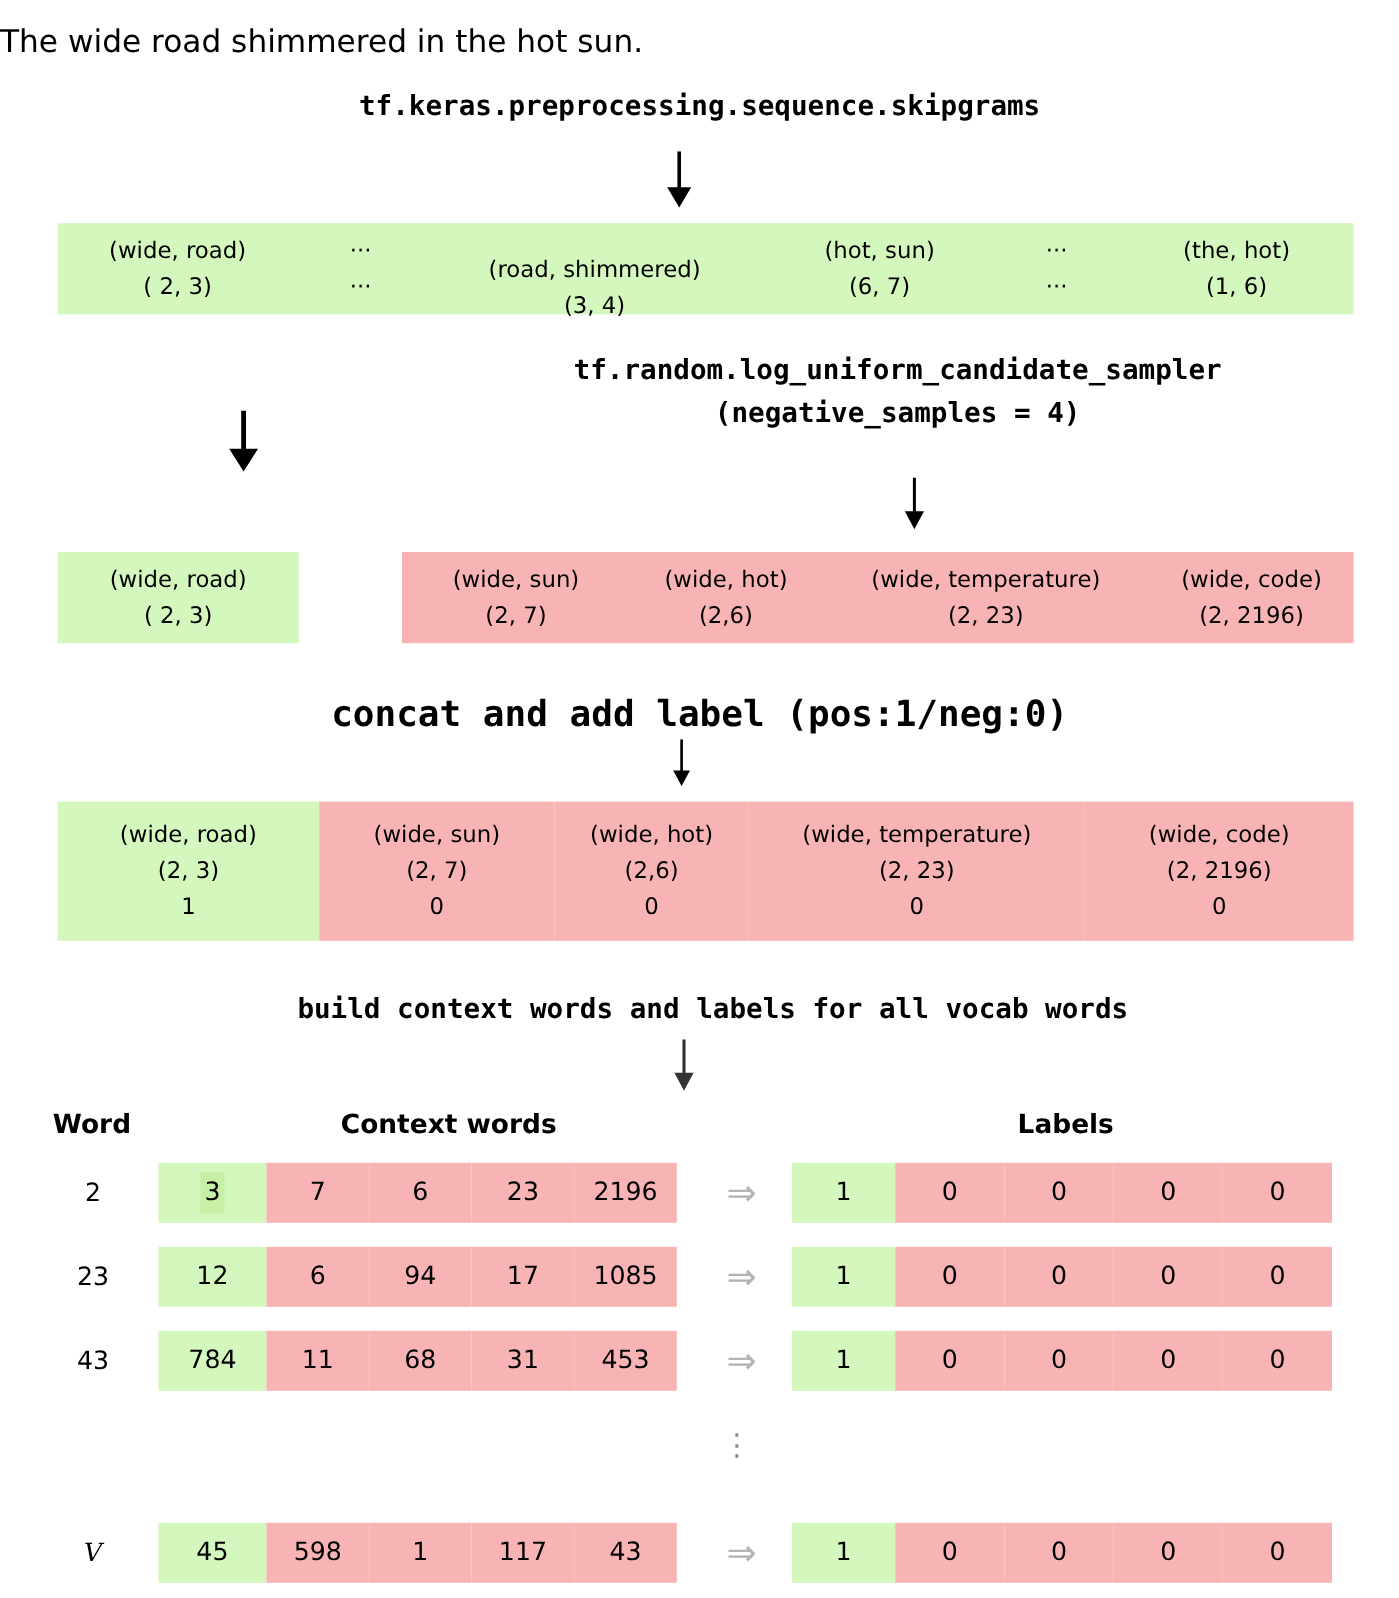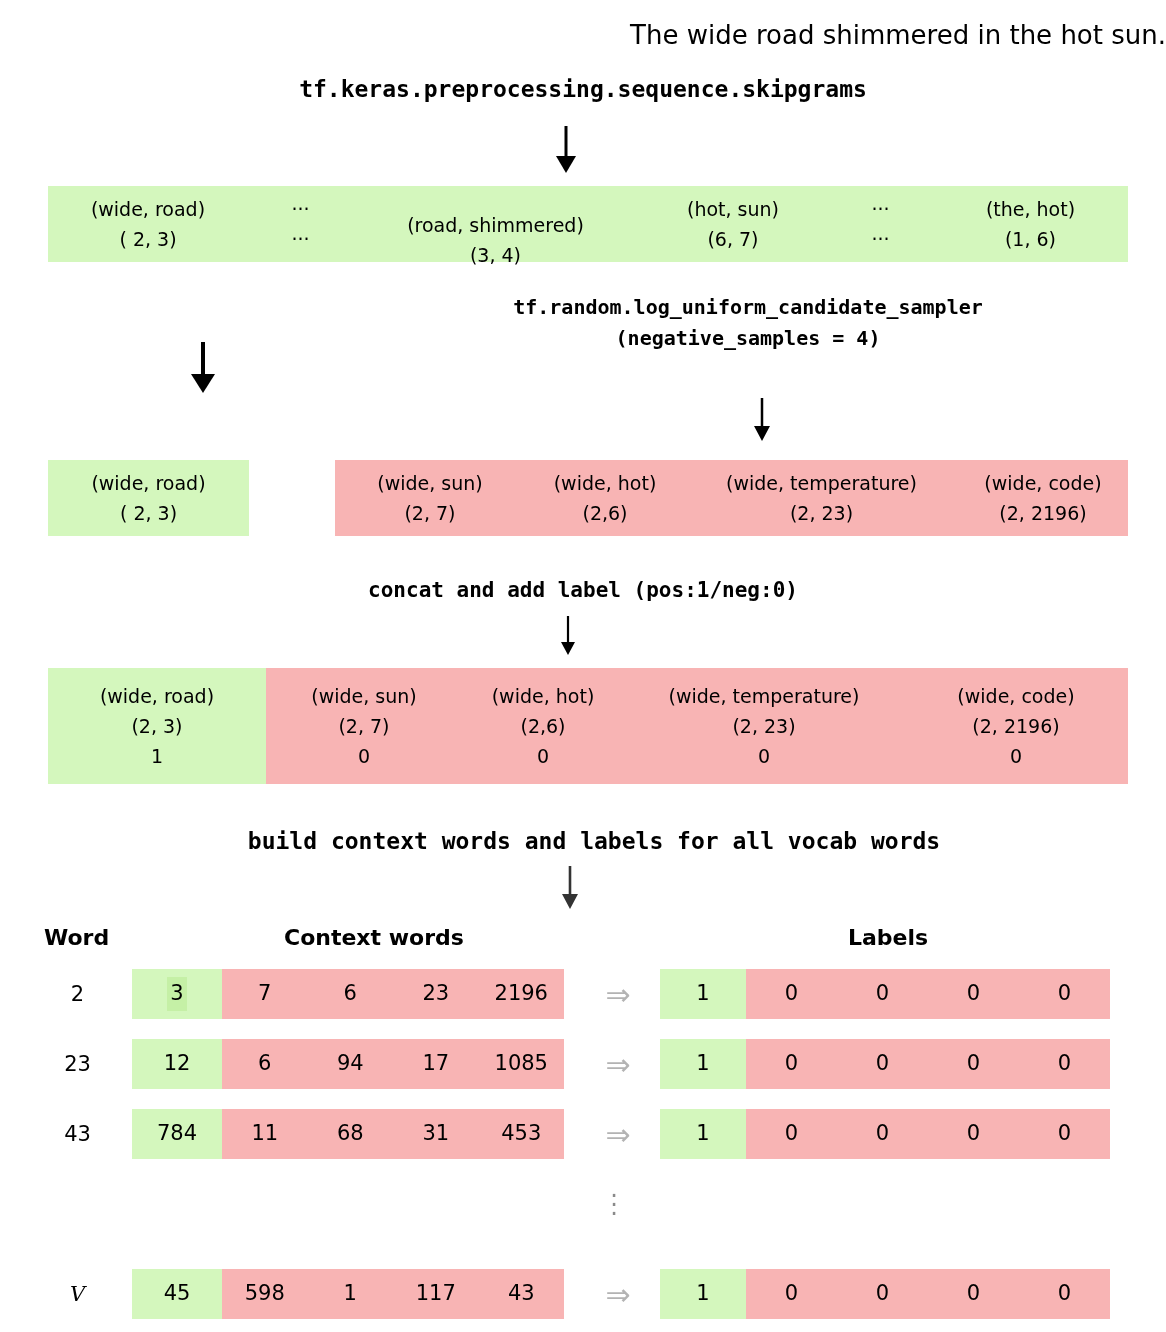--- a/index.html
+++ b/index.html
@@ -12,32 +12,32 @@
     height: 1332px;
     position: relative;
     font-family: "DejaVu Sans", sans-serif;
     color: #000000;
     overflow: hidden;
   }
   .abs { position: absolute; }
 
   .sentence {
     left: 0; top: 20px; width: 1166px;
-    text-align: right;
+    text-align: left;
     font-size: 26px;
     font-family: "DejaVu Sans", sans-serif;
   }
   .mono-label {
     font-family: "DejaVu Sans Mono", monospace;
     font-weight: bold;
     text-align: center;
   }
   .op1 { left: 0; top: 76px; width: 1166px; font-size: 23px; }
-  .op2 { left: 330px; top: 292px; width: 836px; font-size: 20px; line-height: 1.55; }
-  .op3 { left: 0; top: 578px; width: 1166px; font-size: 21px; }
+  .op2 { left: 330px; top: 292px; width: 836px; font-size: 23px; line-height: 1.55; }
+  .op3 { left: 0; top: 578px; width: 1166px; font-size: 30px; }
   .op4 { left: 11px; top: 828px; width: 1166px; font-size: 23px; }
 
   
   .arrow svg { display: block; }
 
   
   .strip {
     display: flex;
     align-items: stretch;
   }

